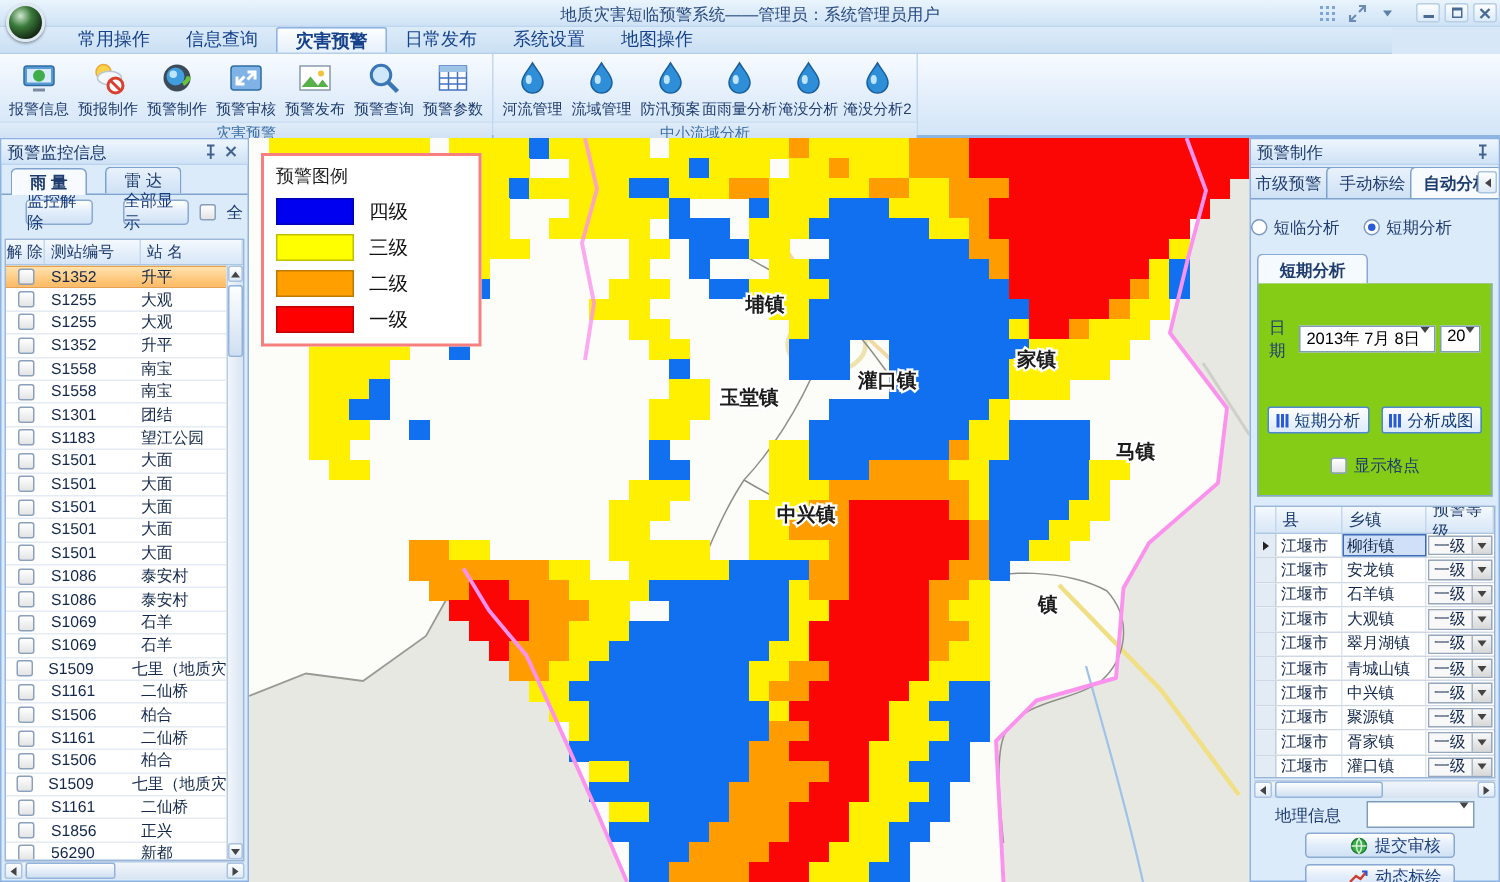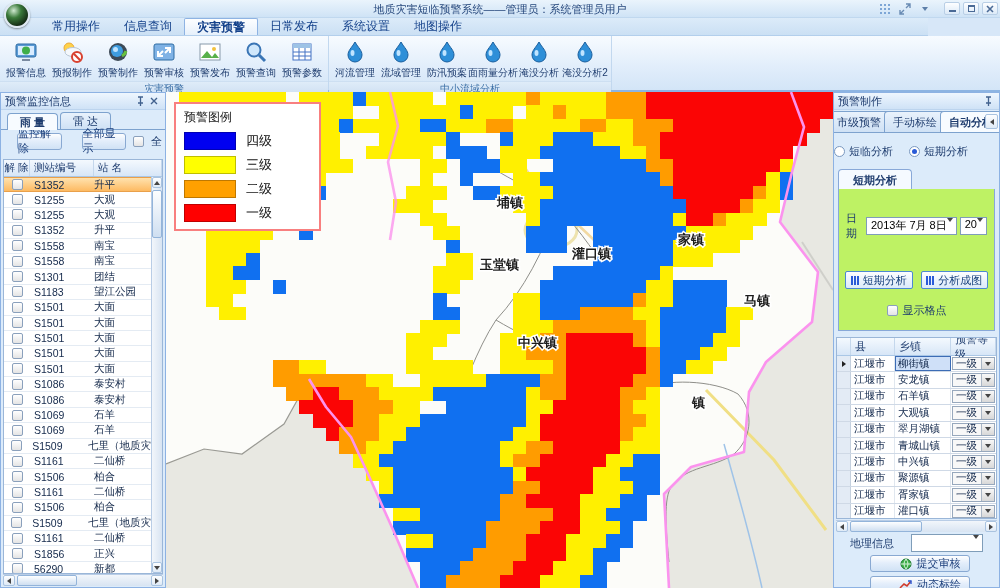--- a/index.html
+++ b/index.html
@@ -70,22 +70,22 @@
   .ddbtn { width:13px; align-self:stretch; background:linear-gradient(#f8f8f8,#d8d8d8);
     border-left:1px solid #aab6c5; display:flex; align-items:center; justify-content:center; flex:none; }
   .scroll-v { background:linear-gradient(90deg,#f2f6fb,#d8e4f2); border-left:1px solid #b9cde6; }
   .scroll-h { background:linear-gradient(#f2f6fb,#d8e4f2); border-top:1px solid #b9cde6; }
   .sbtn { background:linear-gradient(#fdfeff,#dfeaf6); border:1px solid #a9c3e0; border-radius:2px;
     display:flex; align-items:center; justify-content:center; }
   .sthumb { background:linear-gradient(#fdfeff,#cfdff1); border:1px solid #93b4da; border-radius:2px; }
 
   
   #left-panel { left:0; width:166px; }
-  .ltabs { height:20px; display:flex; padding:2px 4px 0 6px; gap:2px;
-    border-bottom:1px solid #7da2ce; }
+  .ltabs { height:20px; display:flex; padding:2px 4px 0 6px; gap:12px;
+    border-bottom:1px solid #7da2ce;align-items:flex-end; }
   .ltab { padding:1px 12px; border:1px solid #7da2ce; border-bottom:none; border-radius:4px 4px 0 0;
     background:linear-gradient(#e9f2fc,#cfe1f5); font-size:11px; display:flex; align-items:center; }
   .ltab.active { background:#f7fbff; font-weight:bold; position:relative; top:1px; }
   .lbtnrow { height:22px; display:flex; align-items:center; gap:7px; padding:0 3px; }
   .lbtnrow .btn { width:68px; height:17px;margin-left:13px; }
   #left-grid { position:absolute; left:2px; right:2px; top:66px; bottom:13px; background:#fff;
     border:1px solid #9ab6d8; overflow:hidden; }
   .lg-header { height:17px; display:flex; background:linear-gradient(#f4f9fe,#d7e6f7);
     border-bottom:1px solid #aac7e6; font-size:10.5px; color:#1e3c6e; }
   .lg-header > div { display:flex; align-items:center; padding-left:4px;
@@ -118,21 +118,21 @@
   .rtab.active { background:#f7fbff; font-weight:bold; }
   .rtab-scroll { position:absolute; right:1px; top:21px; width:13px; height:15px; }
   .radio-row { position:absolute; left:0; right:0; top:48px; height:20px; display:flex;
     gap:16px; align-items:center; }
   .radio-lbl { margin-left:4px; font-size:11px; }
   .itab-row { position:absolute; left:4px; top:76px; height:21px; display:flex;
     border-bottom:1px solid #88a8d8; right:4px; }
   .itab { padding:3px 14px 2px 14px; border:1px solid #88a8d8; border-bottom:none;
     border-radius:4px 4px 0 0; background:#f5faff; font-size:11px; font-weight:bold; }
   #rbox { position:absolute; left:4px; right:4px; top:96px; height:142px;
-    border:1px solid #88a8d8; border-top:none; background:#bef264; }
+    border:1px solid #88a8d8; border-top:none; background:#84cc16; }
   .frow { position:absolute; left:0; right:0; display:flex; align-items:center; }
   .flabel { font-size:11px; }
   .combo { height:18px; background:#fff; border:1px solid #7f9db9; display:flex; align-items:flex-start;
     font-size:11px; color:#000; }
   .combo .val { flex:1; padding-left:4px; white-space:nowrap; overflow:hidden; }
   .bluebar-ico { display:inline-flex; gap:1px; margin-right:4px; }
   .bluebar-ico i { width:2px; height:9px; background:#2a5bd7; display:block; }
   .abtn { height:18px; border:1px solid #4d89d2; border-radius:2px; display:flex; align-items:center;
     justify-content:center; background:linear-gradient(#fdfeff,#dceafa); font-size:11px; color:#123d7a; }
   #right-grid { position:absolute; left:2px; right:2px; top:244px; height:182px; background:#f3f6fa;

